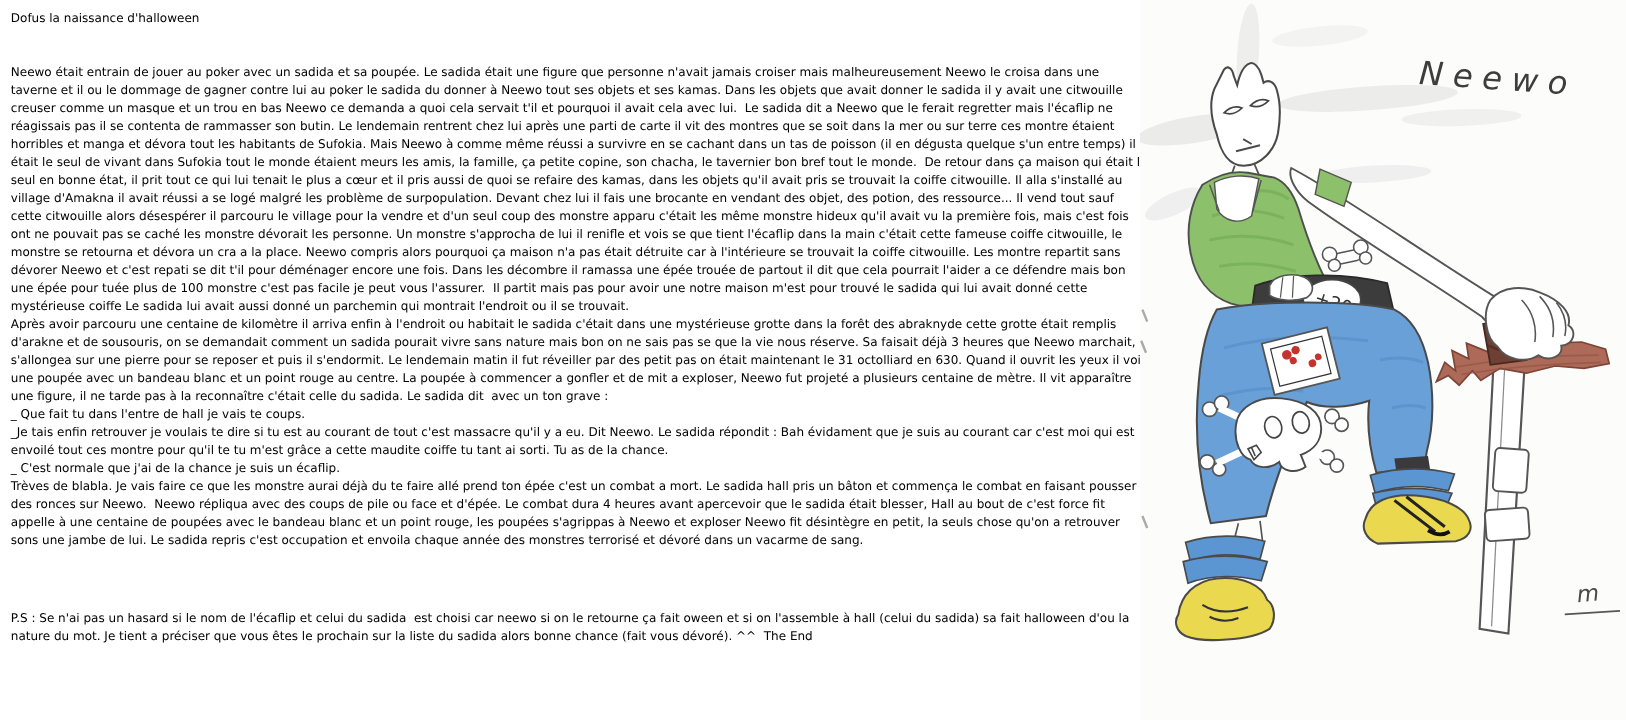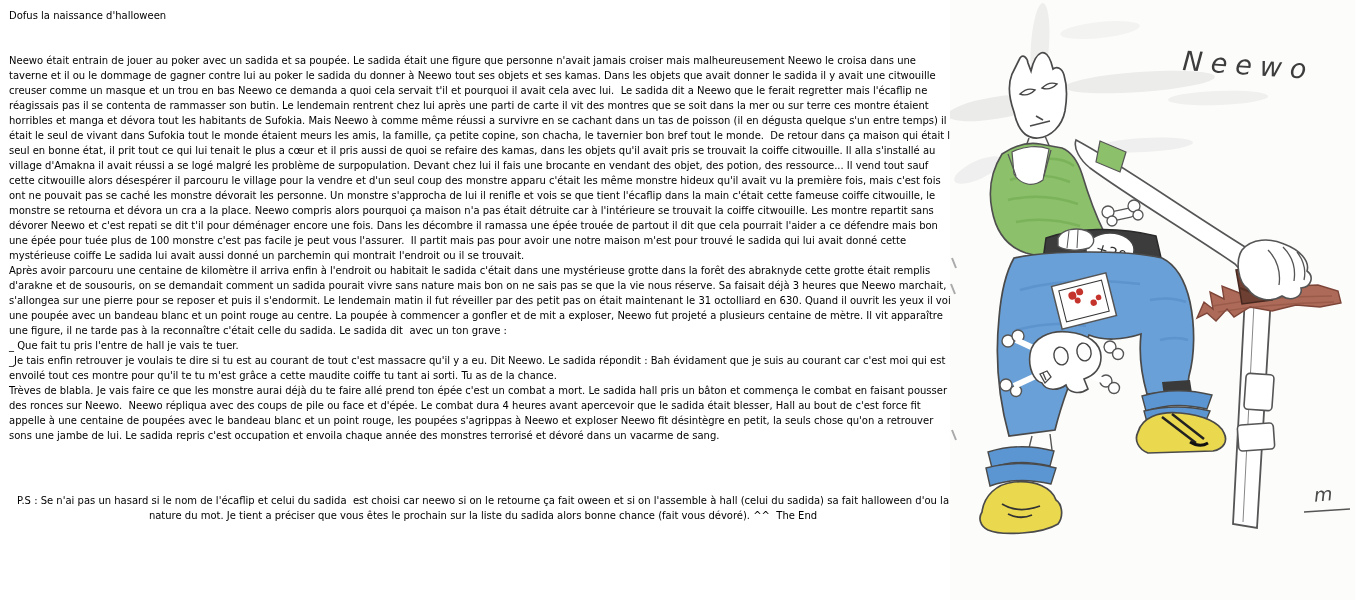--- a/index.html
+++ b/index.html
@@ -2,35 +2,36 @@
 <html><head>
 <meta charset="utf-8">
 <style>
   html,body{margin:0;padding:0;background:#ffffff;}
   body{width:1355px;height:600px;position:relative;overflow:hidden;
        font-family:"DejaVu Sans",sans-serif;color:#000;}
   .text-col{position:absolute;left:9px;top:8px;width:948px;
             font-size:10px;line-height:15px;}
   .para{margin:0;white-space:pre-wrap;}
   .gap{height:15px;}
-  .ps{margin-top:50px;text-align:center;}
+  .ps{margin-top:50px;}
   .art-col{position:absolute;left:950px;top:0;width:405px;height:600px;}
   svg text{font-family:"DejaVu Sans",sans-serif;}
 </style>
 </head>
 <body>
 
 <div class="text-col">
   <div class="para">Dofus la naissance d'halloween</div>
   <div class="gap"></div>
   <div class="gap"></div>
   <div class="para">Neewo était entrain de jouer au poker avec un sadida et sa poupée. Le sadida était une figure que personne n'avait jamais croiser mais malheureusement Neewo le croisa dans une taverne et il ou le dommage de gagner contre lui au poker le sadida du donner à Neewo tout ses objets et ses kamas. Dans les objets que avait donner le sadida il y avait une citwouille creuser comme un masque et un trou en bas Neewo ce demanda a quoi cela servait t'il et pourquoi il avait cela avec lui.  Le sadida dit a Neewo que le ferait regretter mais l'écaflip ne réagissais pas il se contenta de rammasser son butin. Le lendemain rentrent chez lui après une parti de carte il vit des montres que se soit dans la mer ou sur terre ces montre étaient horribles et manga et dévora tout les habitants de Sufokia. Mais Neewo à comme même réussi a survivre en se cachant dans un tas de poisson (il en dégusta quelque s'un entre temps) il était le seul de vivant dans Sufokia tout le monde étaient meurs les amis, la famille, ça petite copine, son chacha, le tavernier bon bref tout le monde.  De retour dans ça maison qui était la seul en bonne état, il prit tout ce qui lui tenait le plus a cœur et il pris aussi de quoi se refaire des kamas, dans les objets qu'il avait pris se trouvait la coiffe citwouille. Il alla s'installé au village d'Amakna il avait réussi a se logé malgré les problème de surpopulation. Devant chez lui il fais une brocante en vendant des objet, des potion, des ressource... Il vend tout sauf cette citwouille alors désespérer il parcouru le village pour la vendre et d'un seul coup des monstre apparu c'était les même monstre hideux qu'il avait vu la première fois, mais c'est fois ont ne pouvait pas se caché les monstre dévorait les personne. Un monstre s'approcha de lui il renifle et vois se que tient l'écaflip dans la main c'était cette fameuse coiffe citwouille, le monstre se retourna et dévora un cra a la place. Neewo compris alors pourquoi ça maison n'a pas était détruite car à l'intérieure se trouvait la coiffe citwouille. Les montre repartit sans dévorer Neewo et c'est repati se dit t'il pour déménager encore une fois. Dans les décombre il ramassa une épée trouée de partout il dit que cela pourrait l'aider a ce défendre mais bon une épée pour tuée plus de 100 monstre c'est pas facile je peut vous l'assurer.  Il partit mais pas pour avoir une notre maison m'est pour trouvé le sadida qui lui avait donné cette mystérieuse coiffe Le sadida lui avait aussi donné un parchemin qui montrait l'endroit ou il se trouvait.</div>
   <div class="para">Après avoir parcouru une centaine de kilomètre il arriva enfin à l'endroit ou habitait le sadida c'était dans une mystérieuse grotte dans la forêt des abraknyde cette grotte était remplis d'arakne et de sousouris, on se demandait comment un sadida pourait vivre sans nature mais bon on ne sais pas se que la vie nous réserve. Sa faisait déjà 3 heures que Neewo marchait, il s'allongea sur une pierre pour se reposer et puis il s'endormit. Le lendemain matin il fut réveiller par des petit pas on était maintenant le 31 octolliard en 630. Quand il ouvrit les yeux il voit une poupée avec un bandeau blanc et un point rouge au centre. La poupée à commencer a gonfler et de mit a exploser, Neewo fut projeté a plusieurs centaine de mètre. Il vit apparaître une figure, il ne tarde pas à la reconnaître c'était celle du sadida. Le sadida dit  avec un ton grave :</div>
-  <div class="para">_ Que fait tu pris l'entre de hall je vais te tuer.</div>
+  <div class="para">_ Que fait tu dans l'entre de hall je vais te coups.</div>
   <div class="para">_Je tais enfin retrouver je voulais te dire si tu est au courant de tout c'est massacre qu'il y a eu. Dit Neewo. Le sadida répondit : Bah évidament que je suis au courant car c'est moi qui est envoilé tout ces montre pour qu'il te tu m'est grâce a cette maudite coiffe tu tant ai sorti. Tu as de la chance.</div>
+  <div class="para">_ C'est normale que j'ai de la chance je suis un écaflip.</div>
   <div class="para">Trèves de blabla. Je vais faire ce que les monstre aurai déjà du te faire allé prend ton épée c'est un combat a mort. Le sadida hall pris un bâton et commença le combat en faisant pousser des ronces sur Neewo.  Neewo répliqua avec des coups de pile ou face et d'épée. Le combat dura 4 heures avant apercevoir que le sadida était blesser, Hall au bout de c'est force fit appelle à une centaine de poupées avec le bandeau blanc et un point rouge, les poupées s'agrippas à Neewo et exploser Neewo fit désintègre en petit, la seuls chose qu'on a retrouver sons une jambe de lui. Le sadida repris c'est occupation et envoila chaque année des monstres terrorisé et dévoré dans un vacarme de sang.</div>
   <div class="para ps">P.S : Se n'ai pas un hasard si le nom de l'écaflip et celui du sadida  est choisi car neewo si on le retourne ça fait oween et si on l'assemble à hall (celui du sadida) sa fait halloween d'ou la nature du mot. Je tient a préciser que vous êtes le prochain sur la liste du sadida alors bonne chance (fait vous dévoré). ^^  The End</div>
 </div>
 
 <div class="art-col">
 <svg width="405" height="600" viewBox="0 0 405 600" xmlns="http://www.w3.org/2000/svg">
   <rect x="0" y="0" width="405" height="600" fill="#fcfcfb"></rect>
 
   <g>
     <ellipse cx="45" cy="108" rx="48" ry="11" transform="rotate(-9 45 108)" fill="#d9d9d9" opacity="0.5"></ellipse>

